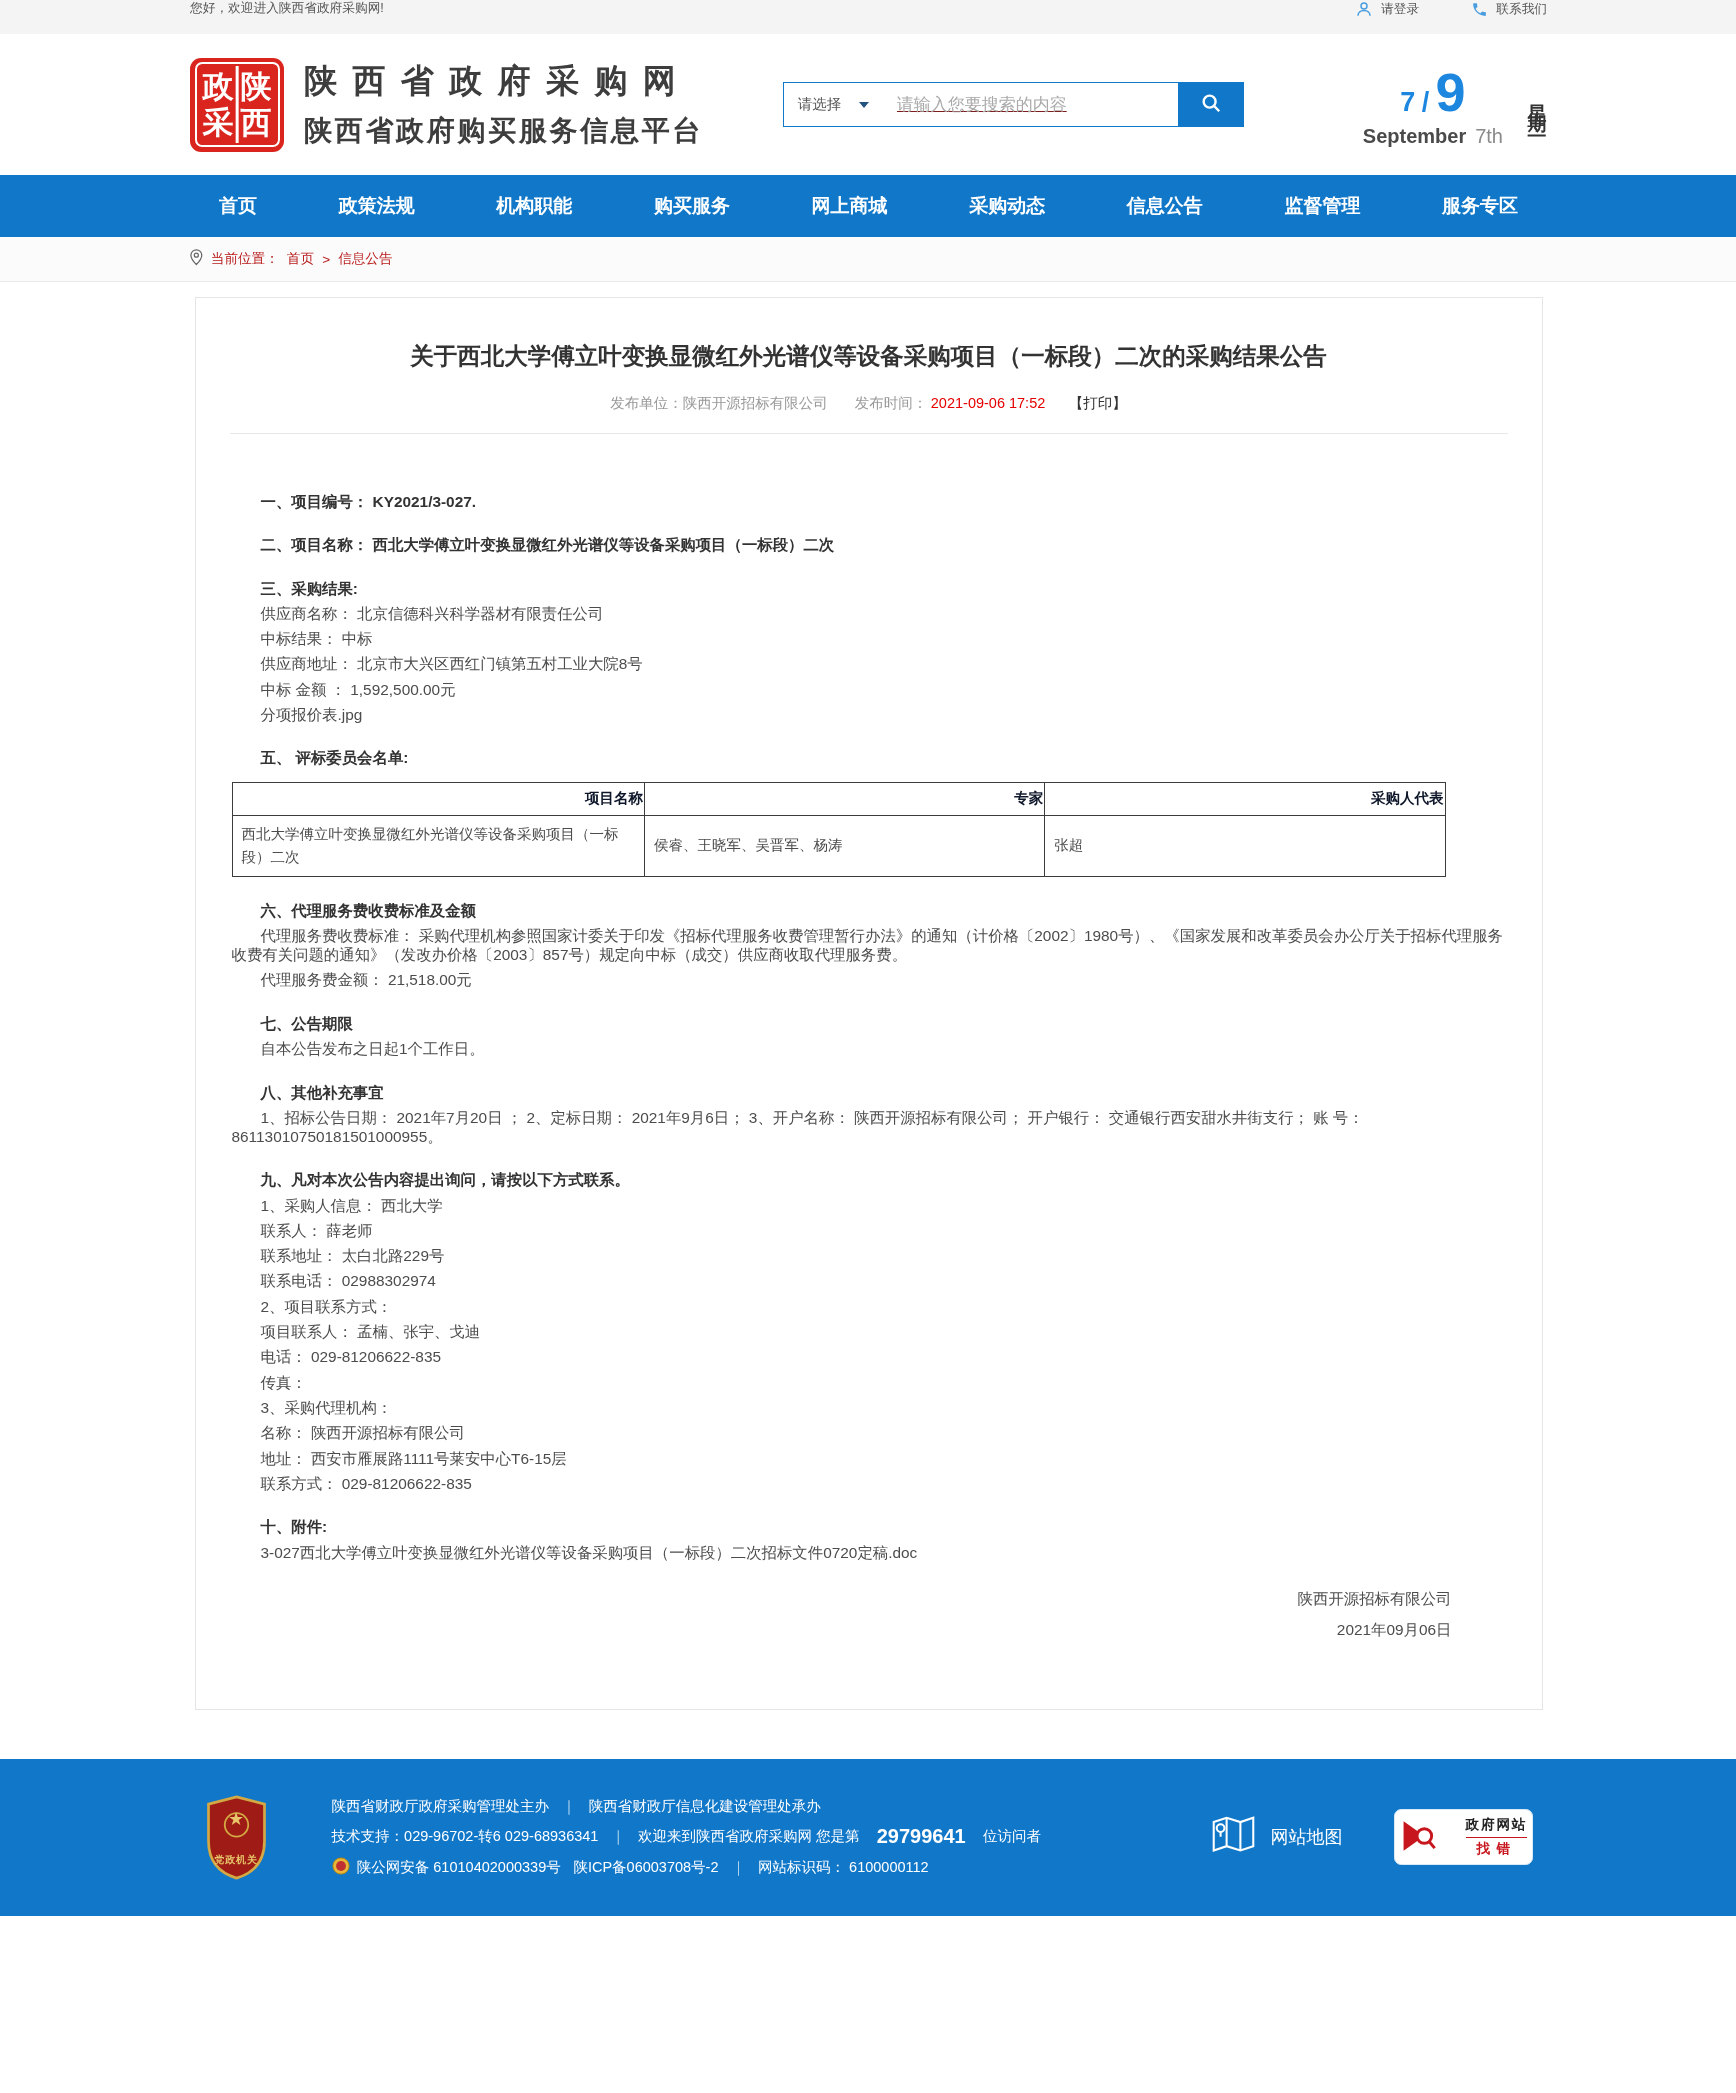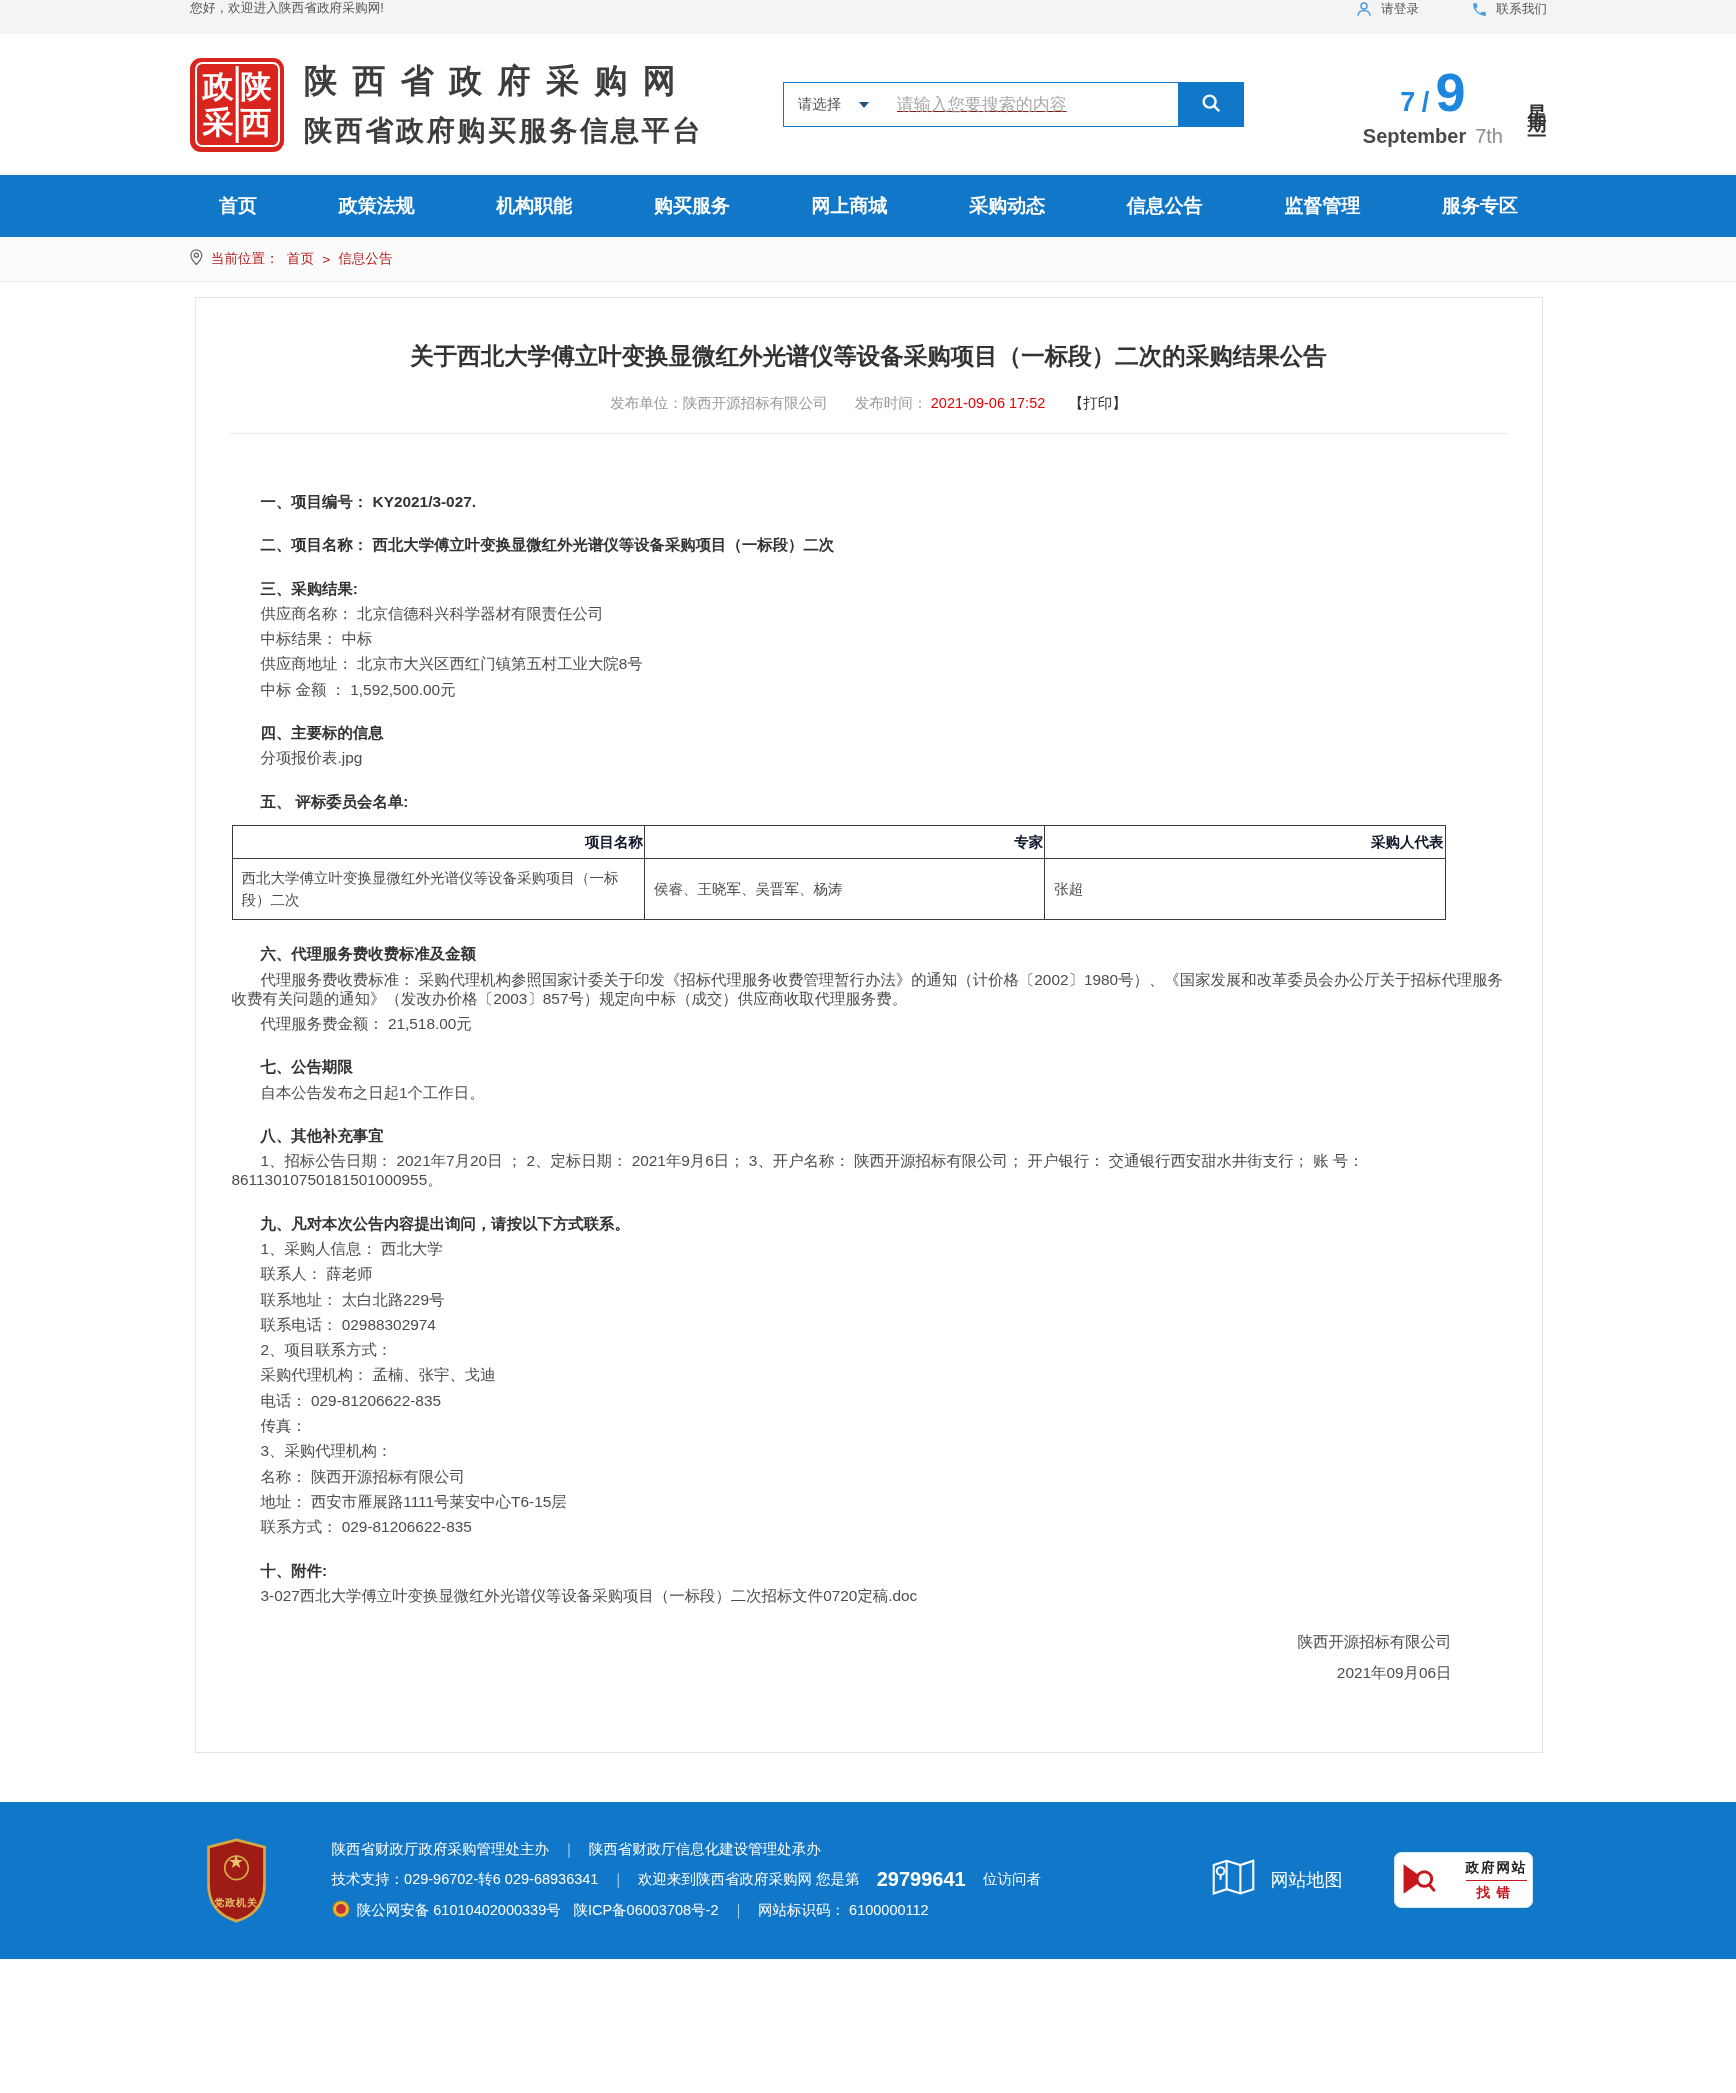--- a/index.html
+++ b/index.html
@@ -214,21 +214,20 @@
   <div class="meta-divider"></div>
 
   <div class="content">
     <p class="heading">一、项目编号： KY2021/3-027.</p>
     <p class="heading">二、项目名称： 西北大学傅立叶变换显微红外光谱仪等设备采购项目（一标段）二次</p>
     <p class="heading">三、采购结果:</p>
     <p class="para">供应商名称： 北京信德科兴科学器材有限责任公司</p>
     <p class="para">中标结果： 中标</p>
     <p class="para">供应商地址： 北京市大兴区西红门镇第五村工业大院8号</p>
     <p class="para">中标 金额 ： 1,592,500.00元</p>
-    <p class="heading">四、主要标的信息</p>
     <p class="para">分项报价表.jpg</p>
     <p class="heading">五、 评标委员会名单:</p>
 
     <table class="committee-table">
       <colgroup>
           <col style="width:34%">
           <col style="width:33%">
           <col style="width:33%">
         </colgroup>
       <thead>
@@ -253,21 +252,21 @@
     <p class="heading">七、公告期限</p>
     <p class="para">自本公告发布之日起1个工作日。</p>
     <p class="heading">八、其他补充事宜</p>
     <p class="para">1、招标公告日期： 2021年7月20日 ；  2、定标日期： 2021年9月6日；  3、开户名称： 陕西开源招标有限公司；  开户银行： 交通银行西安甜水井街支行；  账 号： 86113010750181501000955。</p>
     <p class="heading">九、凡对本次公告内容提出询问，请按以下方式联系。</p>
     <p class="para">1、采购人信息： 西北大学</p>
     <p class="para">联系人： 薛老师</p>
     <p class="para">联系地址： 太白北路229号</p>
     <p class="para">联系电话： 02988302974</p>
     <p class="para">2、项目联系方式：</p>
-    <p class="para">采购代理机构： 孟楠、张宇、戈迪</p>
+    <p class="para">项目联系人： 孟楠、张宇、戈迪</p>
     <p class="para">电话： 029-81206622-835</p>
     <p class="para">传真：</p>
     <p class="para">3、采购代理机构：</p>
     <p class="para">名称： 陕西开源招标有限公司</p>
     <p class="para">地址： 西安市雁展路1111号莱安中心T6-15层</p>
     <p class="para">联系方式： 029-81206622-835</p>
     <p class="heading">十、附件:</p>
     <p class="para attachment">3-027西北大学傅立叶变换显微红外光谱仪等设备采购项目（一标段）二次招标文件0720定稿.doc</p>
 
     <div class="signature">

